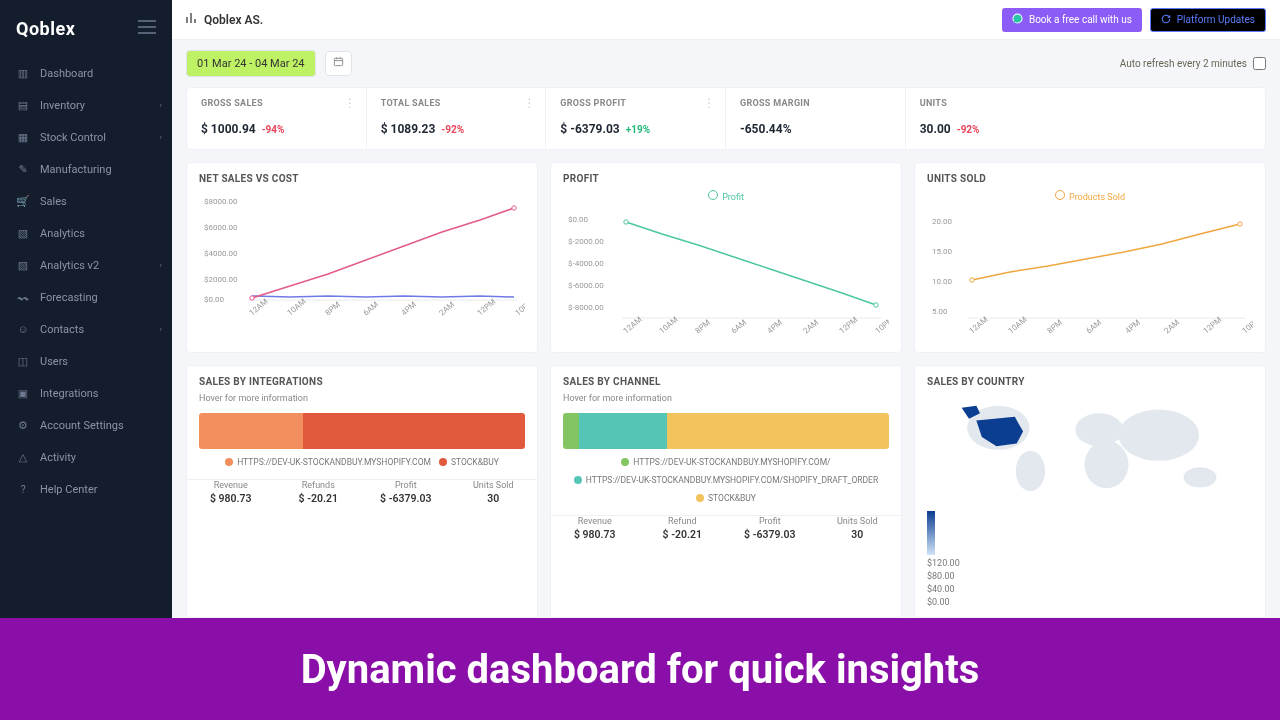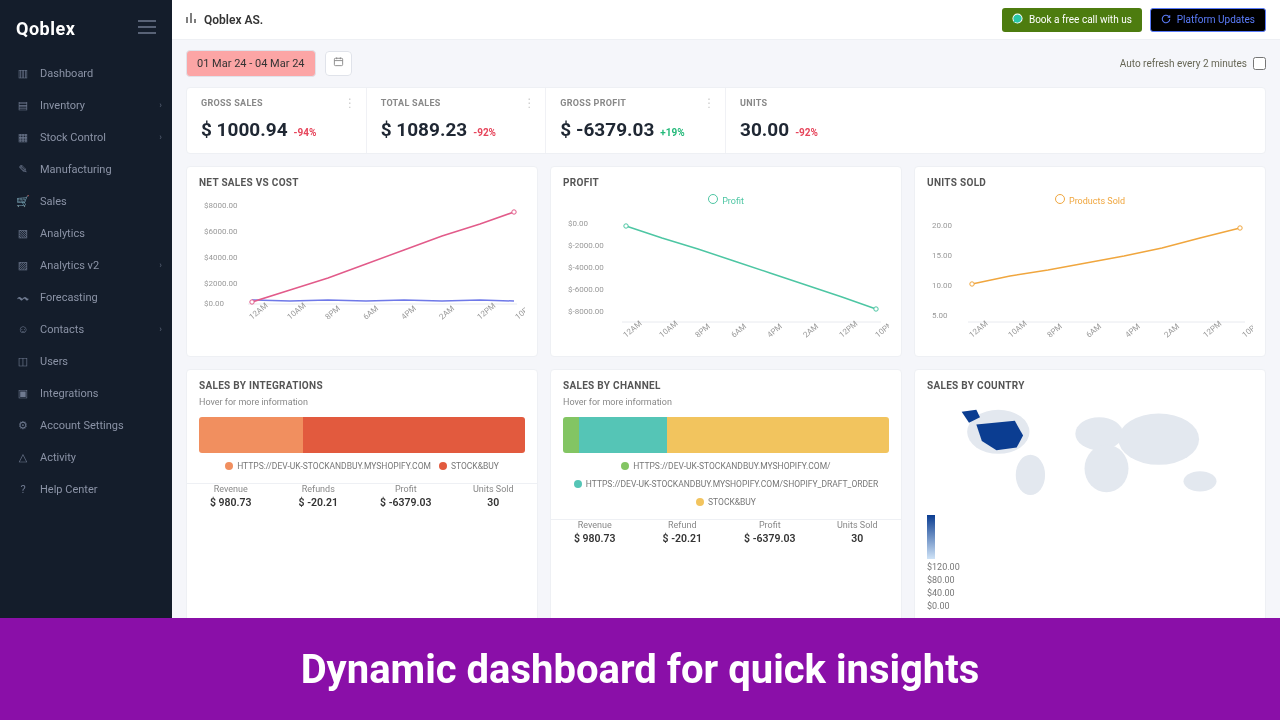--- a/index.html
+++ b/index.html
@@ -12,33 +12,33 @@
   .menu { list-style:none; padding:0; margin-top:6px; }
   .menu li { display:flex; align-items:center; gap:10px; padding:9px 16px; font-size:11px; cursor:pointer; position:relative; }
   .menu li .chev { position:absolute; right:10px; font-size:9px; color:#5a6377; }
   .menu .ico { width:14px; height:14px; display:inline-flex; align-items:center; justify-content:center; color:#6f7a90;}
   
   .main { flex:1; display:flex; flex-direction:column; background:#fff; }
   .topbar { height:40px; display:flex; align-items:center; justify-content:space-between; padding:0 14px; border-bottom:1px solid #eef0f4; }
   .crumb { display:flex; align-items:center; gap:6px; font-size:12px; color:#333; font-weight:600; }
   .topbtns { display:flex; gap:8px; }
   .btn { font-size:10px; padding:5px 10px; border-radius:3px; display:flex; align-items:center; gap:6px; cursor:pointer; }
-  .btn-green { background:#4d7c0f; color:#fff; }
+  .btn-green { background:#8b5cf6; color:#fff; }
   .btn-out { background:#000000; border:1px solid #5b7cfa; color:#5b7cfa; }
   .content { flex:1; background:#f5f6fa; padding:10px 14px; overflow:hidden; }
   .daterow { display:flex; align-items:center; justify-content:space-between; margin-bottom:10px; }
-  .dateinput { background:#fca5a5; border:1px solid #e0e3ea; padding:6px 10px; font-size:11px; color:#333; border-radius:4px; display:inline-flex; align-items:center; }
+  .dateinput { background:#bef264; border:1px solid #e0e3ea; padding:6px 10px; font-size:11px; color:#333; border-radius:4px; display:inline-flex; align-items:center; }
   .datebtn { margin-left:6px; border:1px solid #e0e3ea; background:#fff; padding:5px 7px; border-radius:4px; color:#888; font-size:11px; cursor:pointer;}
   .autorefresh { display:flex; align-items:center; gap:6px; font-size:10px; color:#665; }
   .kpi-row { background:#fff; border:1px solid #eef0f4; border-radius:4px; display:grid; grid-template-columns:repeat(6,1fr); margin-bottom:12px; }
   .kpi { padding:10px 14px 12px 14px; border-right:1px solid #f0f1f5; position:relative; }
   .kpi:last-child { border-right:none; }
   .kpi h5 { font-size:9px; color:#888; font-weight:700; letter-spacing:.3px; text-transform:uppercase; margin-bottom:10px;}
   .kpi .dots { position:absolute; top:8px; right:10px; color:#ccc; font-size:12px;}
-  .kpi .val { font-size:19px; color:#1f2733; font-weight:700; }
+  .kpi .val { font-size:12px; color:#1f2733; font-weight:700; }
   .kpi .delta { font-size:10px; font-weight:700; margin-left:6px;}
   .d-red { color:#e6455b; }
   .d-green { color:#24b97a; }
   .charts { display:grid; grid-template-columns:repeat(3,1fr); gap:12px; }
   .card { background:#fff; border:1px solid #eef0f4; border-radius:4px; padding:10px 12px; }
   .card h4 { font-size:10px; color:#555; font-weight:700; letter-spacing:.3px; text-transform:uppercase; margin-bottom:6px;}
   .legend { display:flex; gap:12px; justify-content:center; font-size:9px; color:#777; margin:4px 0 6px;}
   .legend span::before { content:""; display:inline-block; width:8px; height:8px; border:1px solid currentColor; border-radius:50%; margin-right:4px;}
   svg.chart { width:100%; height:130px; }
   .ylab { font-size:8px; fill:#999; }
@@ -194,20 +194,24 @@
             <span class="dots">⋮</span>
             <h5>TOTAL SALES</h5>
             <div><span class="val">$ 1089.23</span><span class="delta d-red">-92%</span></div>
           </div>
           <div class="kpi">
             <span class="dots">⋮</span>
             <h5>GROSS PROFIT</h5>
             <div><span class="val">$ -6379.03</span><span class="delta d-green">+19%</span></div>
           </div>
           <div class="kpi">
+            <h5>GROSS MARGIN</h5>
+            <div><span class="val">-650.44%</span></div>
+          </div>
+          <div class="kpi">
             <h5>UNITS</h5>
             <div><span class="val">30.00</span><span class="delta d-red">-92%</span></div>
           </div>
         </div>
 
       <div class="charts">
 
         <div class="card">
           <h4>NET SALES VS COST</h4>
           <svg class="chart" viewBox="0 0 320 130">

